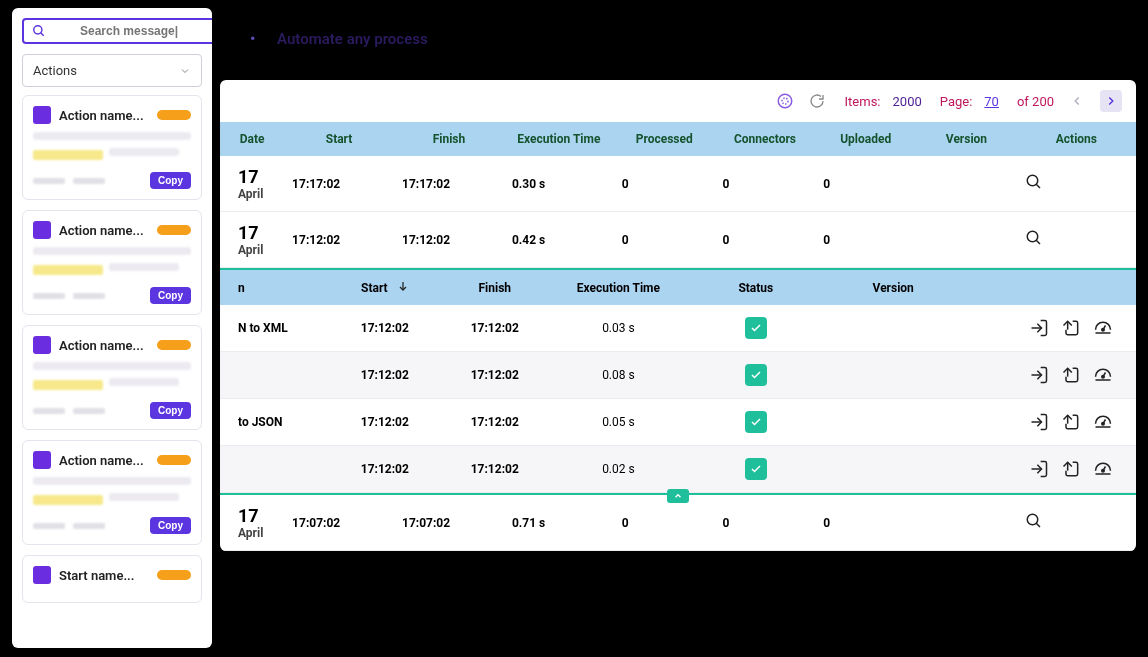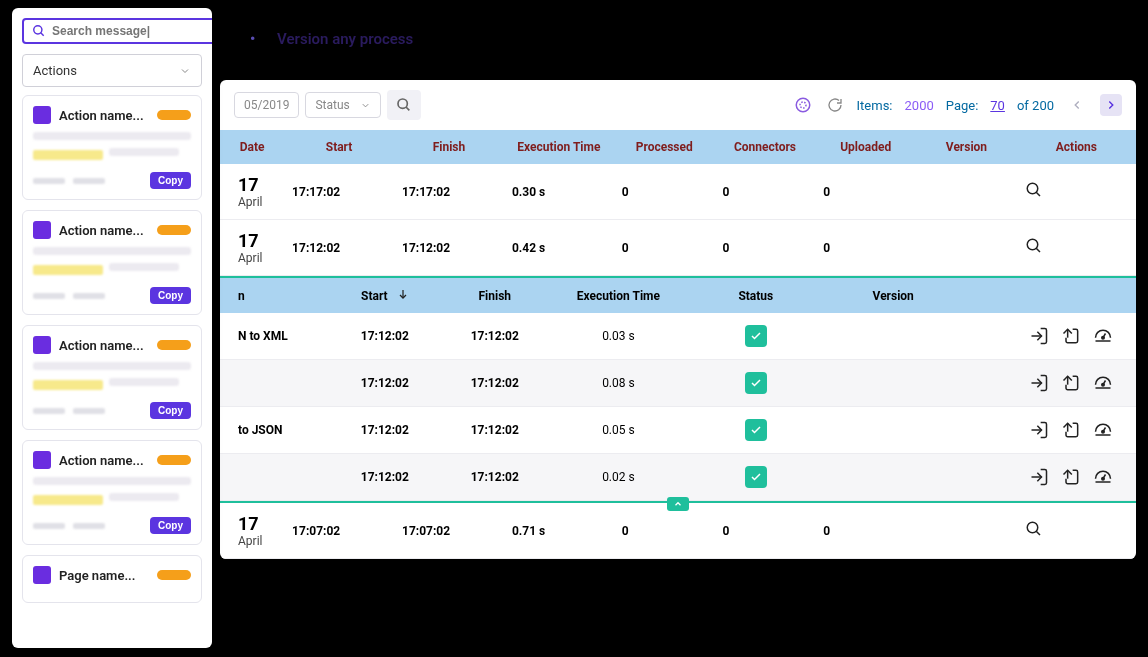--- a/index.html
+++ b/index.html
@@ -6,21 +6,21 @@
 body { font-family: -apple-system, BlinkMacSystemFont, "Segoe UI", Roboto, sans-serif; background: #000; width: 1148px; height: 657px; overflow: hidden; position: relative; }
 
 
 .banner { position: absolute; top: 30px; left: 250px; color: #2a1b5e; font-weight: 600; font-size: 15px; }
 .banner .bullet { color: #5a4db3; margin-right: 18px; }
 
 
 .sidebar { position: absolute; left: 12px; top: 8px; width: 200px; background: #fff; border-radius: 6px; box-shadow: 0 2px 12px rgba(0,0,0,0.15); padding: 10px; z-index: 100; height: 640px; overflow: hidden; }
 .search-row { display: flex; gap: 4px; margin-bottom: 10px; }
 .search-wrap { flex: 1; display: flex; align-items: center; border: 2px solid #5b35e0; border-radius: 4px; padding: 4px 8px; gap: 6px; }
-.search-wrap input { border: none; outline: none; font-size: 12px; flex: 1; font-weight: 600; }
+.search-wrap input { border: none; outline: none; font-size: 12px; flex: 1; font-weight: 600; margin-left: 28px; }
 .dropdown { width: 100%; border: 1px solid #d0d0d8; border-radius: 4px; padding: 8px 10px; font-size: 13px; color: #333; margin-bottom: 8px; display: flex; justify-content: space-between; align-items: center; cursor: pointer; }
 .card { border: 1px solid #e4e4ec; border-radius: 6px; padding: 10px; margin-bottom: 10px; }
 .card-head { display: flex; align-items: center; gap: 8px; margin-bottom: 8px; }
 .card-square { width: 18px; height: 18px; background: #6a2de0; border-radius: 3px; }
 .card-title { font-size: 13px; font-weight: 600; flex: 1; color: #222; }
 .card-pill { width: 34px; height: 10px; border-radius: 6px; background: #f59f1a; }
 .card-line { height: 8px; background: #eceaf0; border-radius: 3px; margin: 4px 0; filter: blur(1px); }
 .card-line.short { width: 75%; }
 .card-hl { display: inline-block; height: 10px; width: 70px; background: #f7e98b; border-radius: 2px; filter: blur(1px); margin-right: 6px; }
 .card-foot { display: flex; justify-content: space-between; align-items: center; margin-top: 8px; }
@@ -29,55 +29,55 @@
 .copy-btn { background: #5b35e0; color: #fff; font-size: 10px; font-weight: 600; padding: 3px 8px; border-radius: 4px; border: none; cursor: pointer; }
 
 
 .main { position: absolute; left: 220px; top: 80px; right: 12px; background: #fff; border-radius: 6px; box-shadow: 0 2px 8px rgba(0,0,0,0.1); overflow: hidden; }
 .toolbar { display: flex; align-items: center; padding: 10px 14px; gap: 10px; }
 .toolbar-left { display: flex; gap: 6px; align-items: center; }
 .date-chip { border: 1px solid #d8d8e0; border-radius: 4px; padding: 5px 9px; font-size: 12px; color: #888; }
 .status-sel { border: 1px solid #d8d8e0; border-radius: 4px; padding: 5px 9px; font-size: 12px; color: #888; display: flex; align-items: center; gap: 10px; cursor: pointer; }
 .sq-btn { width: 34px; height: 30px; background: #f1f1f6; border-radius: 4px; display: flex; align-items: center; justify-content: center; cursor: pointer; }
 .toolbar-right { margin-left: auto; display: flex; align-items: center; gap: 12px; font-size: 13px; }
-.toolbar-right .lbl { color: #0369a1; }
-.toolbar-right .val { color: #8b5cf6; }
+.toolbar-right .lbl { color: #be185d; margin-left: 6px; }
+.toolbar-right .val { color: #4c1d95; }
 .toolbar-right .link { color: #5b35e0; text-decoration: underline; }
 .toolbar-right .icon-slot { width: 20px; height: 20px; display: flex; align-items: center; justify-content: center; cursor: pointer; }
 .nav-btn { width: 22px; height: 22px; border-radius: 4px; display: flex; align-items: center; justify-content: center; cursor: pointer; }
 .nav-btn.hl { background: #e6e3f5; }
 
 
 table { width: 100%; border-collapse: collapse; }
-.outer-head th { background: #abd4f1; padding: 10px 8px; font-size: 12px; font-weight: 700; color: #7f1d1d; text-align: center; }
+.outer-head th { background: #abd4f1; padding: 10px 8px; font-size: 12px; font-weight: 700; color: #14532d; text-align: center; }
 .outer-row td { padding: 10px 8px; font-size: 12px; font-weight: 700; text-align: left; border-bottom: 1px solid #ececf0; }
 .date-cell { text-align: right; padding-left: 18px !important; }
 .date-cell .day { font-size: 18px; font-weight: 700; display: block; }
-.date-cell .mon { font-size: 12px; font-weight: 400; color: #444; }
+.date-cell .mon { font-size: 12px; font-weight: 700; color: #444; }
 .action-cell svg { cursor: pointer; }
 
 
 .inner-wrap { border-top: 2px solid #1fbf9c; border-bottom: 2px solid #1fbf9c; position: relative; }
 .inner-head th { background: #abd4f1; padding: 10px 8px; font-size: 12px; font-weight: 700; text-align: center; }
 .inner-row td { padding: 12px 8px; font-size: 12px; text-align: center; border-bottom: 1px solid #ececf0; }
 .inner-row.alt td { background: #f6f6f8; }
 .inner-row .name-cell { text-align: left; font-weight: 700; padding-left: 18px; }
 .inner-row .time-cell { font-weight: 700; }
 .status-chk { width: 22px; height: 22px; background: #1fbf9c; border-radius: 4px; display: inline-flex; align-items: center; justify-content: center; }
 .row-actions { display: flex; gap: 10px; justify-content: flex-end; padding-right: 14px; }
 .row-actions .ico { width: 22px; height: 22px; display: flex; align-items: center; justify-content: center; cursor: pointer; }
 .collapse-tab { position: absolute; left: 50%; bottom: -10px; transform: translateX(-50%); width: 22px; height: 14px; background: #1fbf9c; border-radius: 3px; display: flex; align-items: center; justify-content: center; z-index: 5; cursor: pointer; }
 .sort-arrow { margin-left: 6px; }
 </style>
 </head>
 <body>
 
 <div class="banner">
   <span class="bullet">•</span>
-  <span>Version any process</span>
+  <span>Automate any process</span>
 </div>
 
 <div class="sidebar">
   <div class="search-row">
     <div class="search-wrap">
       <svg width="14" height="14" viewBox="0 0 24 24" fill="none" stroke="#5b35e0" stroke-width="2.5">
           <circle cx="10" cy="10" r="7"></circle>
           <line x1="20" y1="20" x2="15" y2="15"></line>
         </svg>
       <input placeholder="Search message|" style="">
@@ -155,43 +155,28 @@
           <span></span>
           <span></span>
         </div>
       <button class="copy-btn">Copy</button>
     </div>
   </div>
 
   <div class="card">
     <div class="card-head">
       <div class="card-square"></div>
-      <div class="card-title">Page name...</div>
+      <div class="card-title">Start name...</div>
       <div class="card-pill"></div>
     </div>
   </div>
 </div>
 
 <div class="main">
   <div class="toolbar">
-    <div class="toolbar-left">
-      <div class="date-chip">05/2019</div>
-      <div class="status-sel">
-        <span>Status</span>
-        <svg width="11" height="11" viewBox="0 0 24 24" fill="none" stroke="#888" stroke-width="2">
-            <polyline points="6 9 12 15 18 9"></polyline>
-          </svg>
-      </div>
-      <div class="sq-btn">
-        <svg width="16" height="16" viewBox="0 0 24 24" fill="none" stroke="#666" stroke-width="2.5">
-            <circle cx="10" cy="10" r="7"></circle>
-            <line x1="20" y1="20" x2="15" y2="15"></line>
-          </svg>
-      </div>
-    </div>
     <div class="toolbar-right">
       <div class="icon-slot">
         <svg width="18" height="18" viewBox="0 0 24 24" fill="none" stroke="#8a5be0" stroke-width="2">
             <circle cx="12" cy="12" r="9"></circle>
             <circle cx="12" cy="12" r="4" stroke-dasharray="2 2"></circle>
           </svg>
       </div>
       <div class="icon-slot">
         <svg width="16" height="16" viewBox="0 0 24 24" fill="none" stroke="#888" stroke-width="2">
             <path d="M21 12a9 9 0 1 1-3-6.7"></path>

